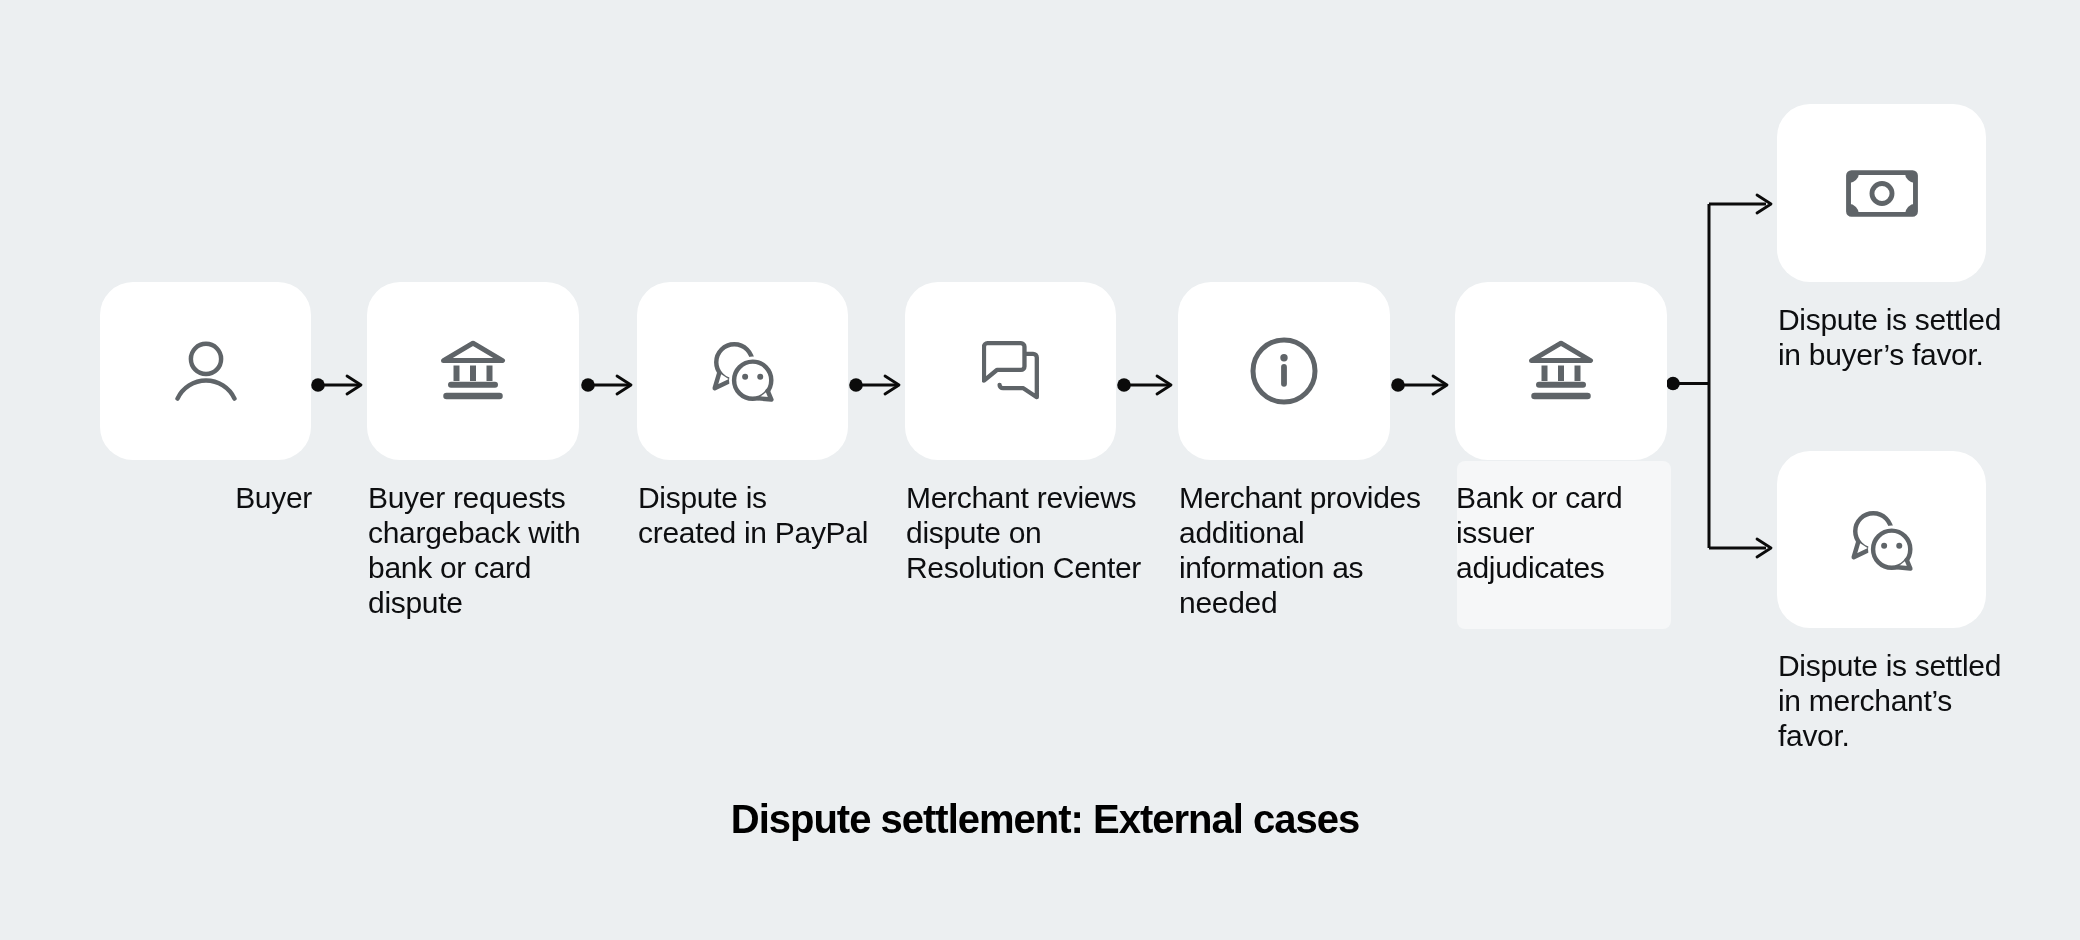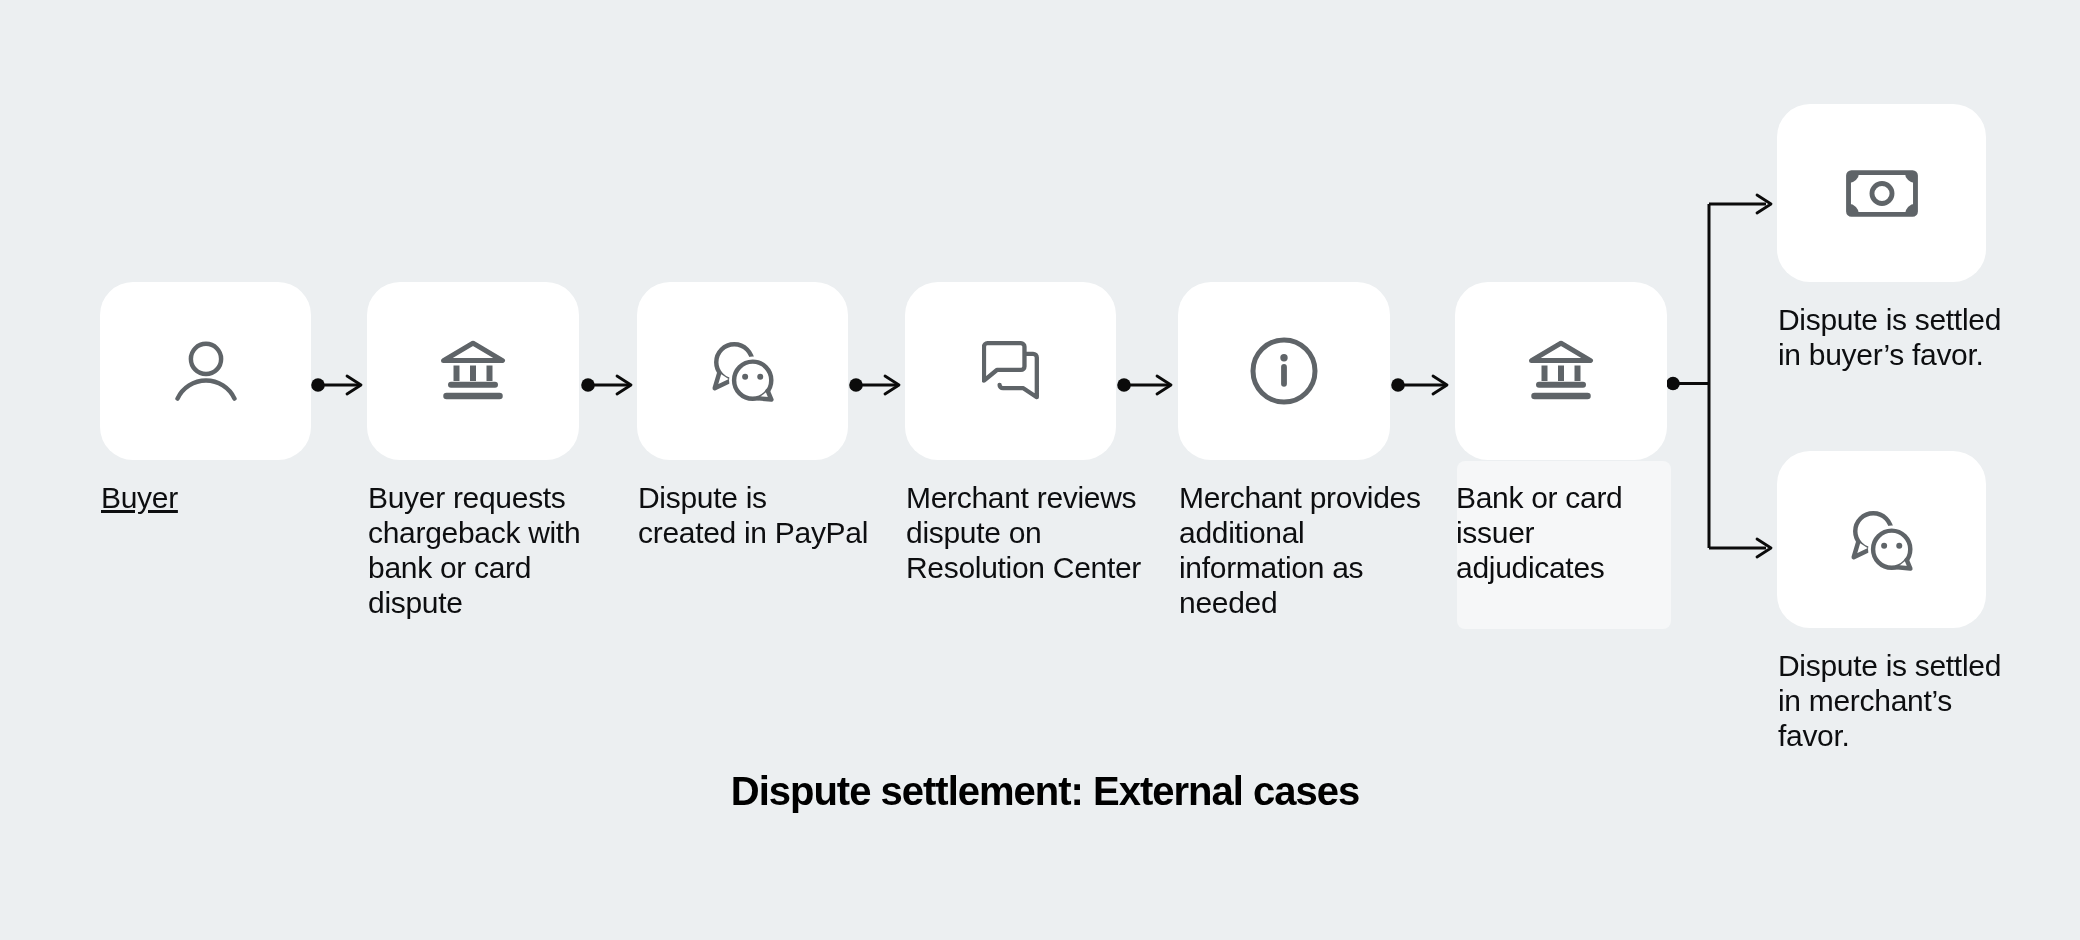--- a/index.html
+++ b/index.html
@@ -56,31 +56,31 @@
   .n5 { left: 1178px; top: 282px; width: 212px; }
   .n6 { left: 1455px; top: 282px; width: 212px; }
   .n1 .node-card, .n2 .node-card, .n3 .node-card,
   .n4 .node-card, .n5 .node-card, .n6 .node-card {
     width: 100%; height: 178px;
   }
   .n1 .node-label, .n2 .node-label, .n3 .node-label,
   .n4 .node-label, .n5 .node-label, .n6 .node-label {
     top: 198px;
   }
-  .n1 .node-label { width: 100%; text-align: left; text-decoration: underline; }
+  .n1 .node-label { width: 100%; text-align: right; }
   
   .n7 { left: 1777px; top: 104px; width: 209px; }
   .n7 .node-card { width: 100%; height: 178px; }
   .n7 .node-label { top: 198px; }
   .n8 { left: 1777px; top: 451px; width: 209px; }
   .n8 .node-card { width: 100%; height: 177px; }
   .n8 .node-label { top: 197px; }
   .diagram-title {
     position: absolute;
-    left: 1045px; top: 769px;
+    left: 1045px; top: 797px;
     transform: translateX(-50%);
     font-size: 40px;
     font-weight: 700;
     letter-spacing: -1px;
     color: #000000;
     white-space: nowrap;
   }
   .icon svg { display: block; }
 </style>
 </head>

